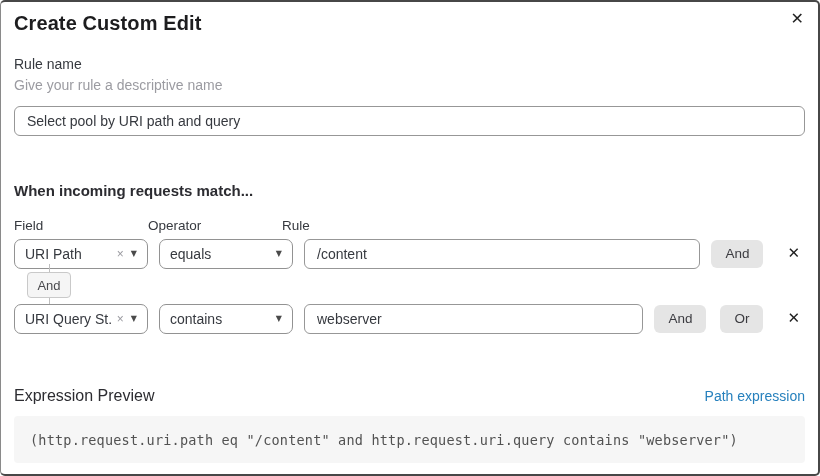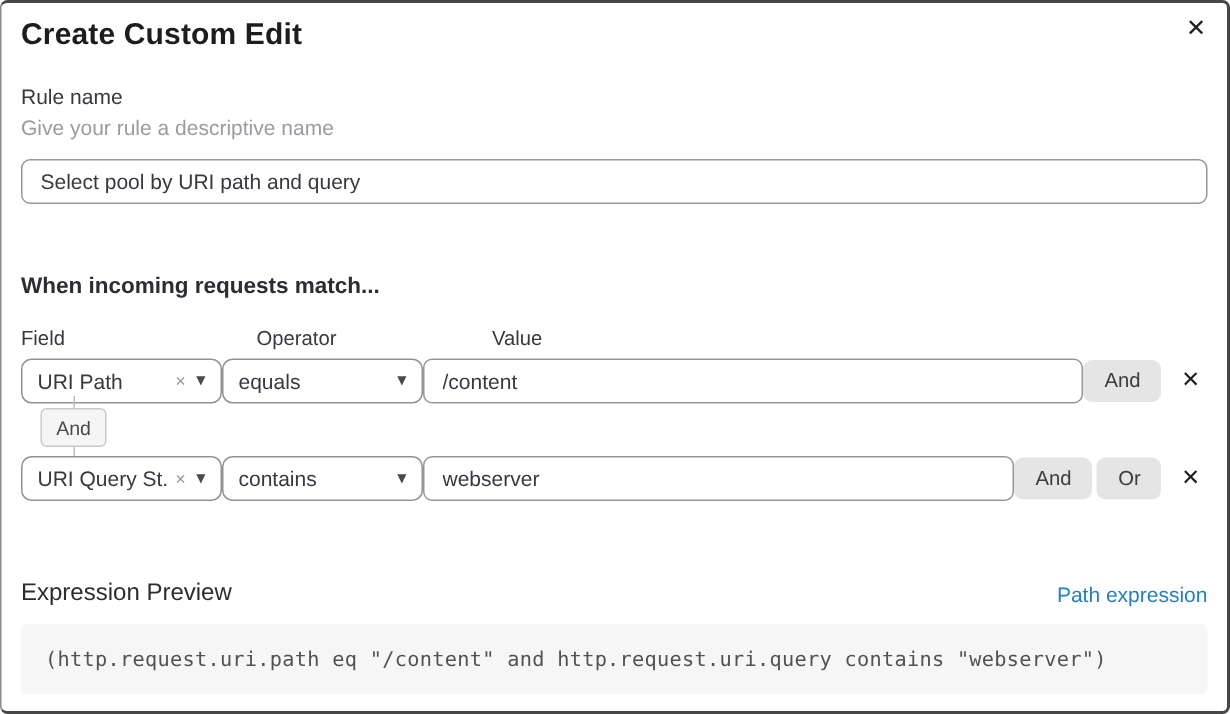--- a/index.html
+++ b/index.html
@@ -33,24 +33,24 @@
   .rule-name-helper { margin-top:5px; font-size:14px; color:#9b9ba1; }
   .text-input {
     display:block; width:100%; height:30px;
     border:1px solid #979797; border-radius:6px;
     padding:0 12px; font-size:14px; color:#36393f;
     font-family:"Liberation Sans","DejaVu Sans",sans-serif;
     background:#fff; outline:none;
   }
   .name-input-wrap { margin-top:13px; }
   .match-heading { margin-top:46px; font-size:15px; font-weight:700; color:#2c2c31; }
-  .col-labels { display:flex; gap:23px; margin-top:19px; font-size:13.5px; color:#36393f; }
+  .col-labels { display:flex; gap:0; margin-top:19px; font-size:13.5px; color:#36393f; }
   .col-field, .col-operator { width:134px; }
   .col-value { flex:1; }
-  .cond-row { display:flex; align-items:center; gap:0; margin-top:10px; height:21px; }
+  .cond-row { display:flex; align-items:center; gap:11px; margin-top:10px; height:21px; }
   .select {
     width:134px; height:30px; flex:none;
     border:1px solid #929292; border-radius:7px;
     background:#fff; display:flex; align-items:center;
     padding:0 10px; font-size:14px; color:#36393f; cursor:pointer;
   }
   .select .sel-label { flex:1; white-space:nowrap; overflow:hidden; }
   .sel-clear { color:#9a9aa0; font-size:12px; margin:0 7px 0 4px; cursor:pointer; line-height:1; }
   .sel-caret { color:#4a4a4a; font-size:8px; line-height:1; font-family:"DejaVu Sans",sans-serif; }
   .value-input-wrap { flex:1;border-radius:15px; }
@@ -103,21 +103,21 @@
   <div class="rule-name-helper">Give your rule a descriptive name</div>
   <div class="name-input-wrap">
     <input class="text-input" type="text" value="Select pool by URI path and query" style="">
   </div>
 
   <div class="match-heading">When incoming requests match...</div>
 
   <div class="col-labels">
     <div class="col-field">Field</div>
     <div class="col-operator">Operator</div>
-    <div class="col-value">Value</div>
+    <div class="col-value">Rule</div>
   </div>
 
   <div class="cond-row">
     <div class="select">
       <span class="sel-label">URI Path</span>
       <span class="sel-clear">×</span>
       <span class="sel-caret">▼</span>
     </div>
     <div class="select">
       <span class="sel-label">equals</span>

